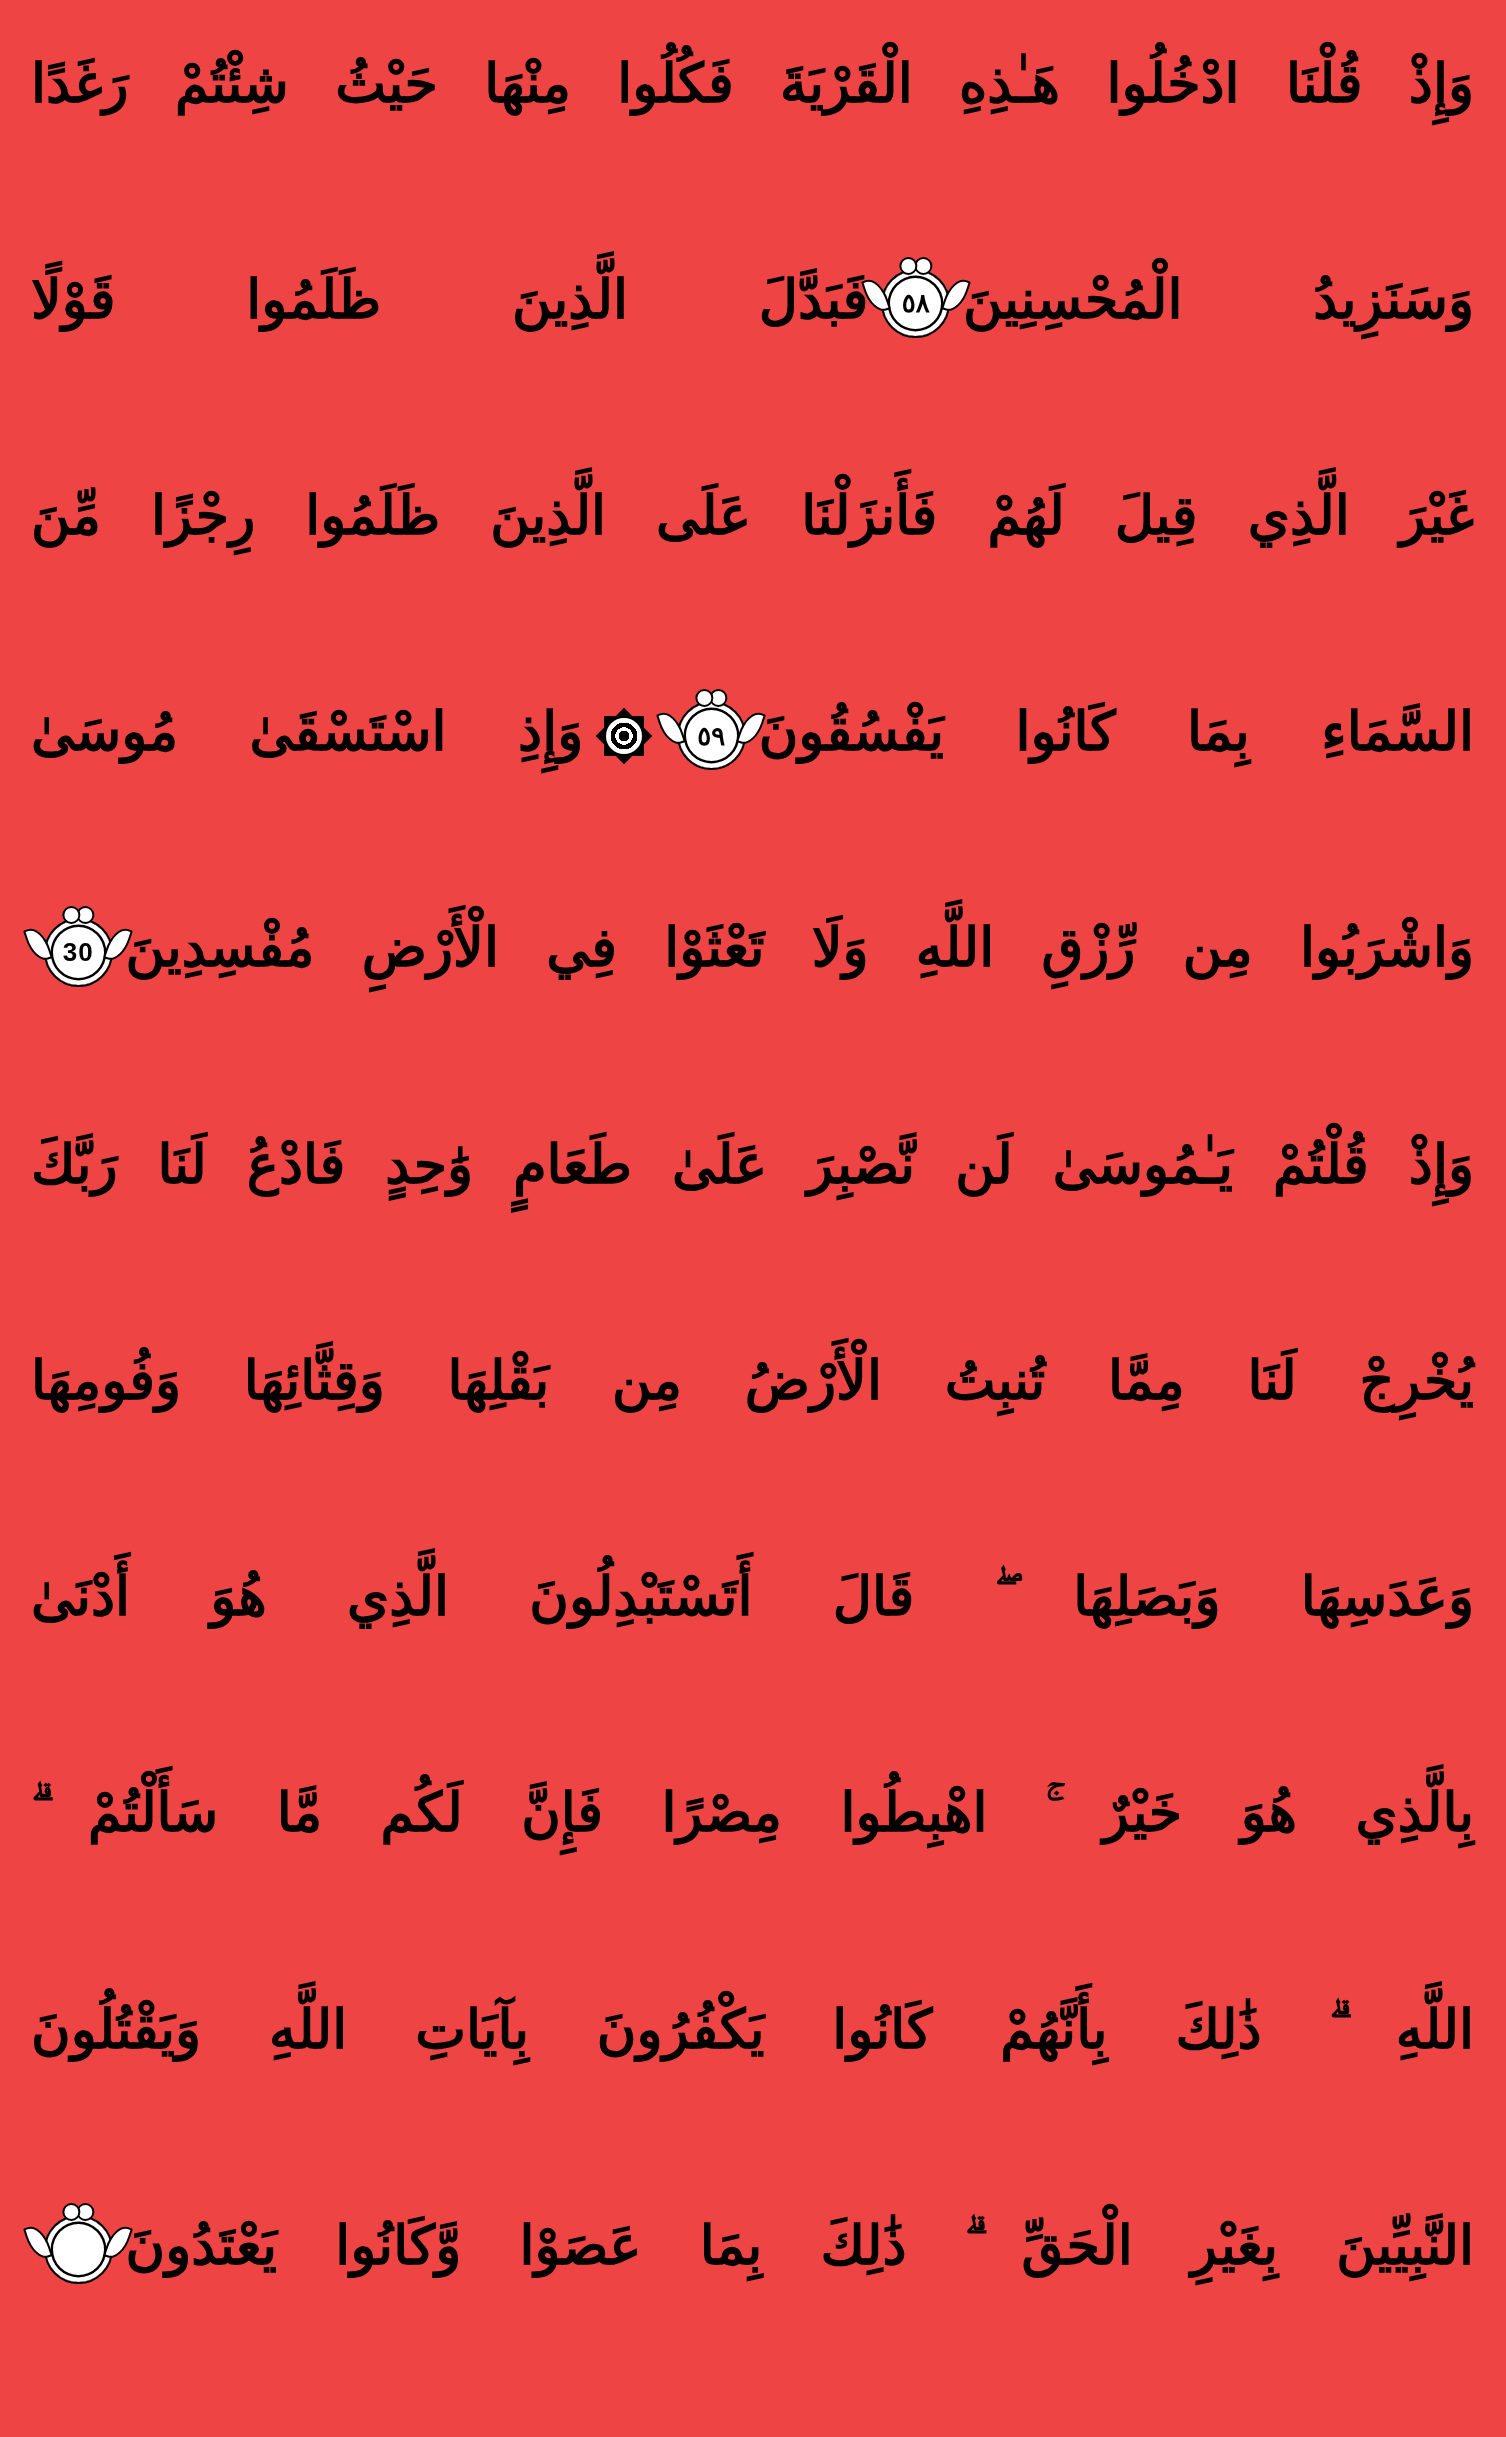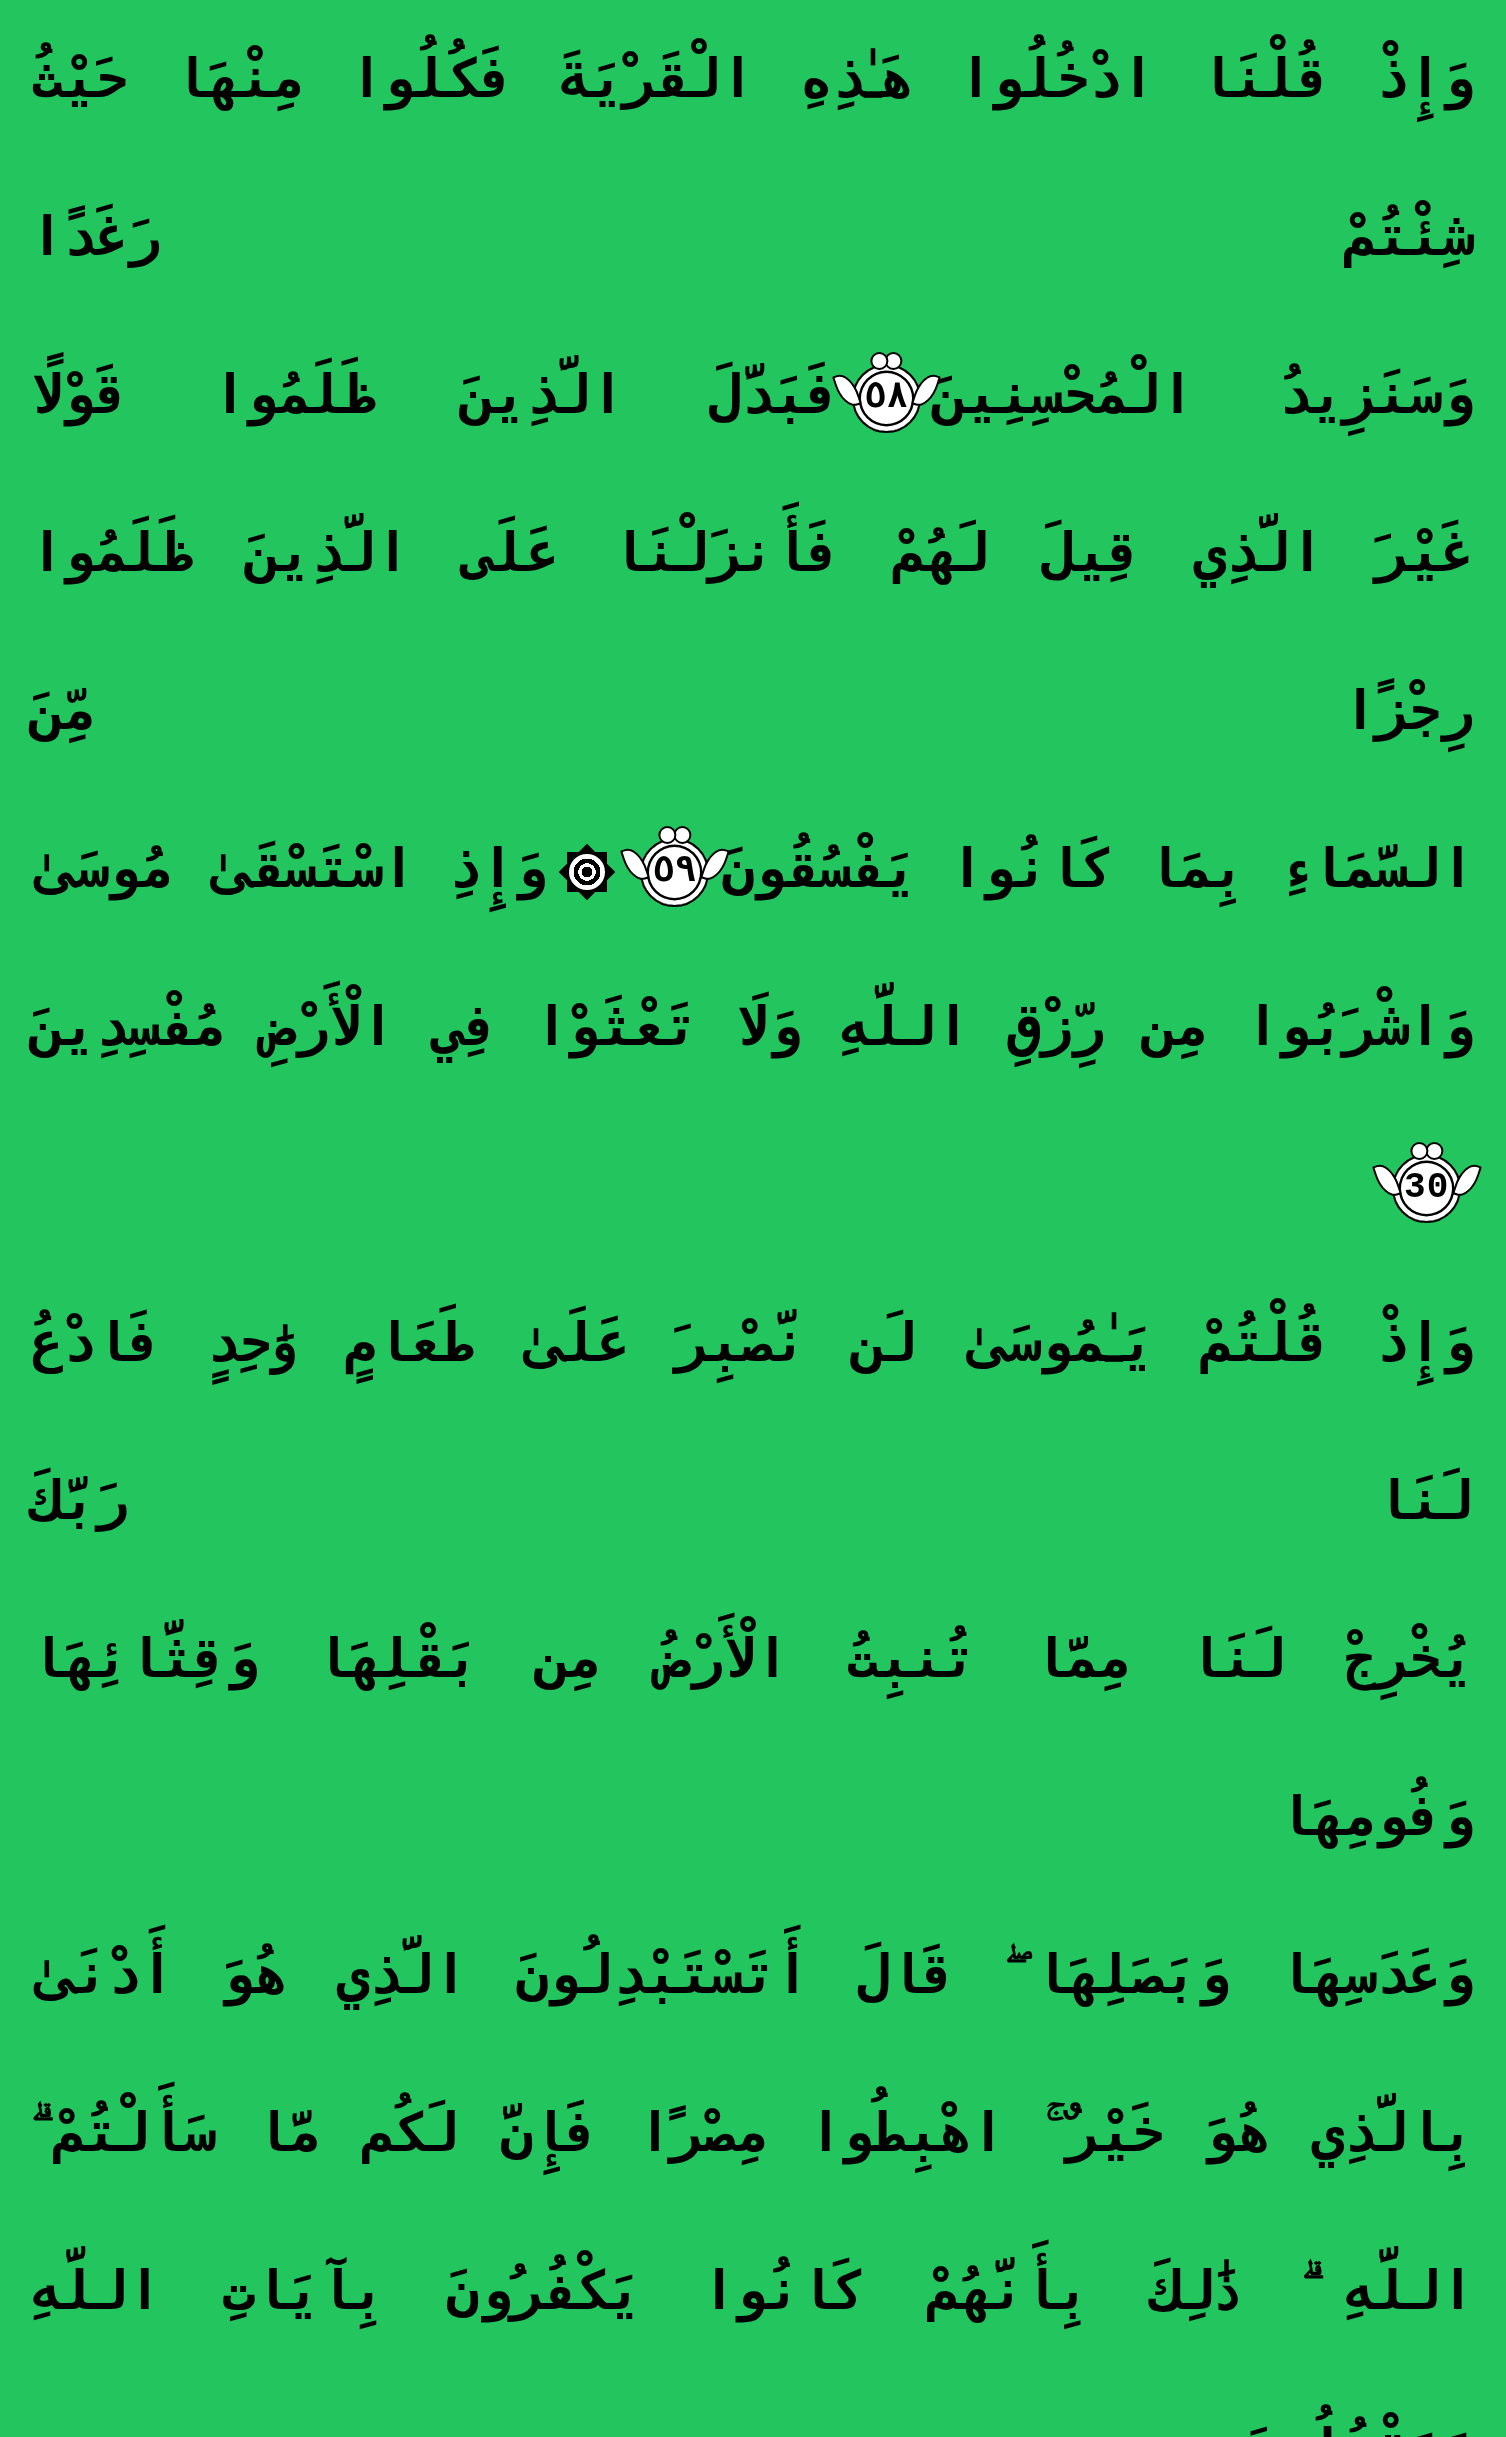--- a/index.html
+++ b/index.html
@@ -1,22 +1,22 @@
 <!DOCTYPE html>
 <html dir="rtl" lang="ar" style="font-size:9.3px"><head>
 <meta charset="utf-8">
 <style>
   html, body { margin: 0; padding: 0; background: #ffffff; }
   .page {
     position: relative;
     width: 1507px;
     height: 2438px;
-    background: #22c55e;
+    background: #ef4444;
     color: #000000;
-    font-family: Liberation Mono, monospace;
+    font-family: Liberation Sans, sans-serif;
     overflow: hidden;
   }
   .lines {
     position: absolute;
     top: 3.5px; bottom: 56px; left: 32px; right: 32px;
     display: flex;
     flex-direction: column;
   }
   .line {
     flex: 1 1 0;
@@ -37,21 +37,21 @@
     justify-content: center;
     width: 65px; height: 65px;
     border: 2.3px solid #000;
     border-radius: 50%;
     box-shadow: inset 0 0 0 4.6px #fff, inset 0 0 0 7px #000;
     vertical-align: middle;
     margin: 0 12.8px;
     background: #fff;
   }
   .ayah .num {
-    font-size: 36px;
+    font-size: 26px;
     font-weight: 700;
     line-height: 1;
     letter-spacing: 1.2px;
   }
   .ayah .dots {
     position: absolute;
     top: -14px; left: 50%;
     transform: translateX(-50%);
     display: flex;
   }

